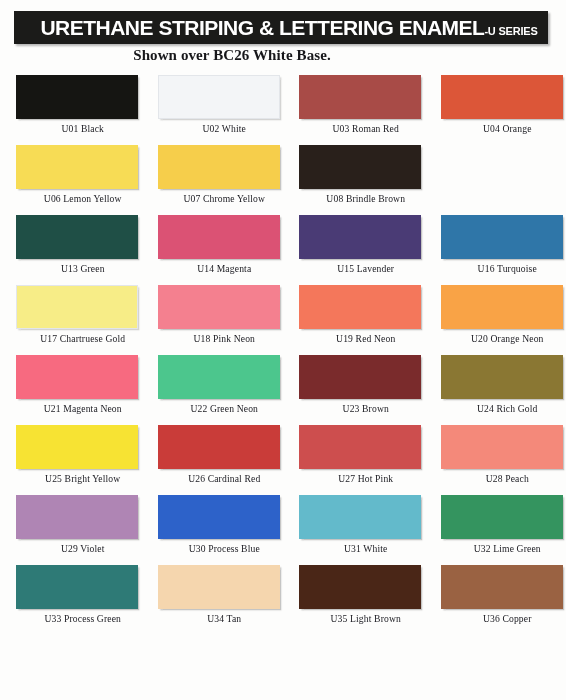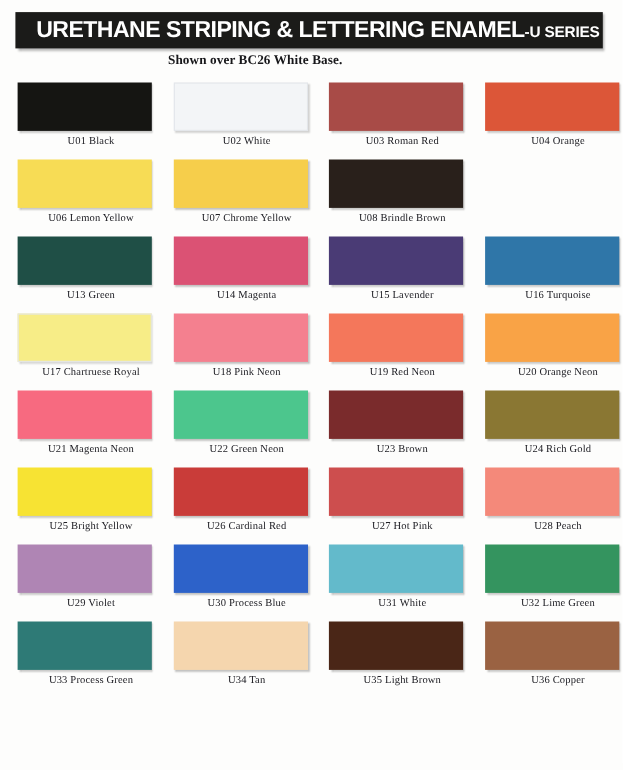--- a/index.html
+++ b/index.html
@@ -48,34 +48,34 @@
     line-height: 1;
     display: flex;
     align-items: baseline;
     margin-left: 16px;
   }
   .header-title .main-txt {
     font-size: 21px;
     letter-spacing: -0.5px;
   }
   .header-title .sub-txt {
-    font-size: 14px;
+    font-size: 11px;
     letter-spacing: -0.2px;
     margin-left: 0px;
   }
 
   .subtitle {
     position: absolute;
     left: 0;
     top: 47px;
     width: 464px;
     text-align: center;
     font-family: "Liberation Serif", "DejaVu Serif", serif;
     font-weight: bold;
-    font-size: 12px;
+    font-size: 15px;
     color: #17171a;
     letter-spacing: 0.1px;
   }
 
   
   .grid {
     position: absolute;
     left: 0;
     top: 72px;
     width: 566px;
@@ -178,21 +178,21 @@
           <div class="cell-label">U15 Lavender</div>
         </div>
         <div class="cell">
           <div class="swatch" style="background: rgb(47, 118, 168);"></div>
           <div class="cell-label">U16 Turquoise</div>
         </div>
       </div>
       <div class="grid-row">
         <div class="cell">
           <div class="swatch has-border" style="background: rgb(247, 237, 135);"></div>
-          <div class="cell-label">U17 Chartruese Royal</div>
+          <div class="cell-label">U17 Chartruese Gold</div>
         </div>
         <div class="cell">
           <div class="swatch" style="background: rgb(244, 128, 143);"></div>
           <div class="cell-label">U18 Pink Neon</div>
         </div>
         <div class="cell">
           <div class="swatch" style="background: rgb(244, 119, 91);"></div>
           <div class="cell-label">U19 Red Neon</div>
         </div>
         <div class="cell">

